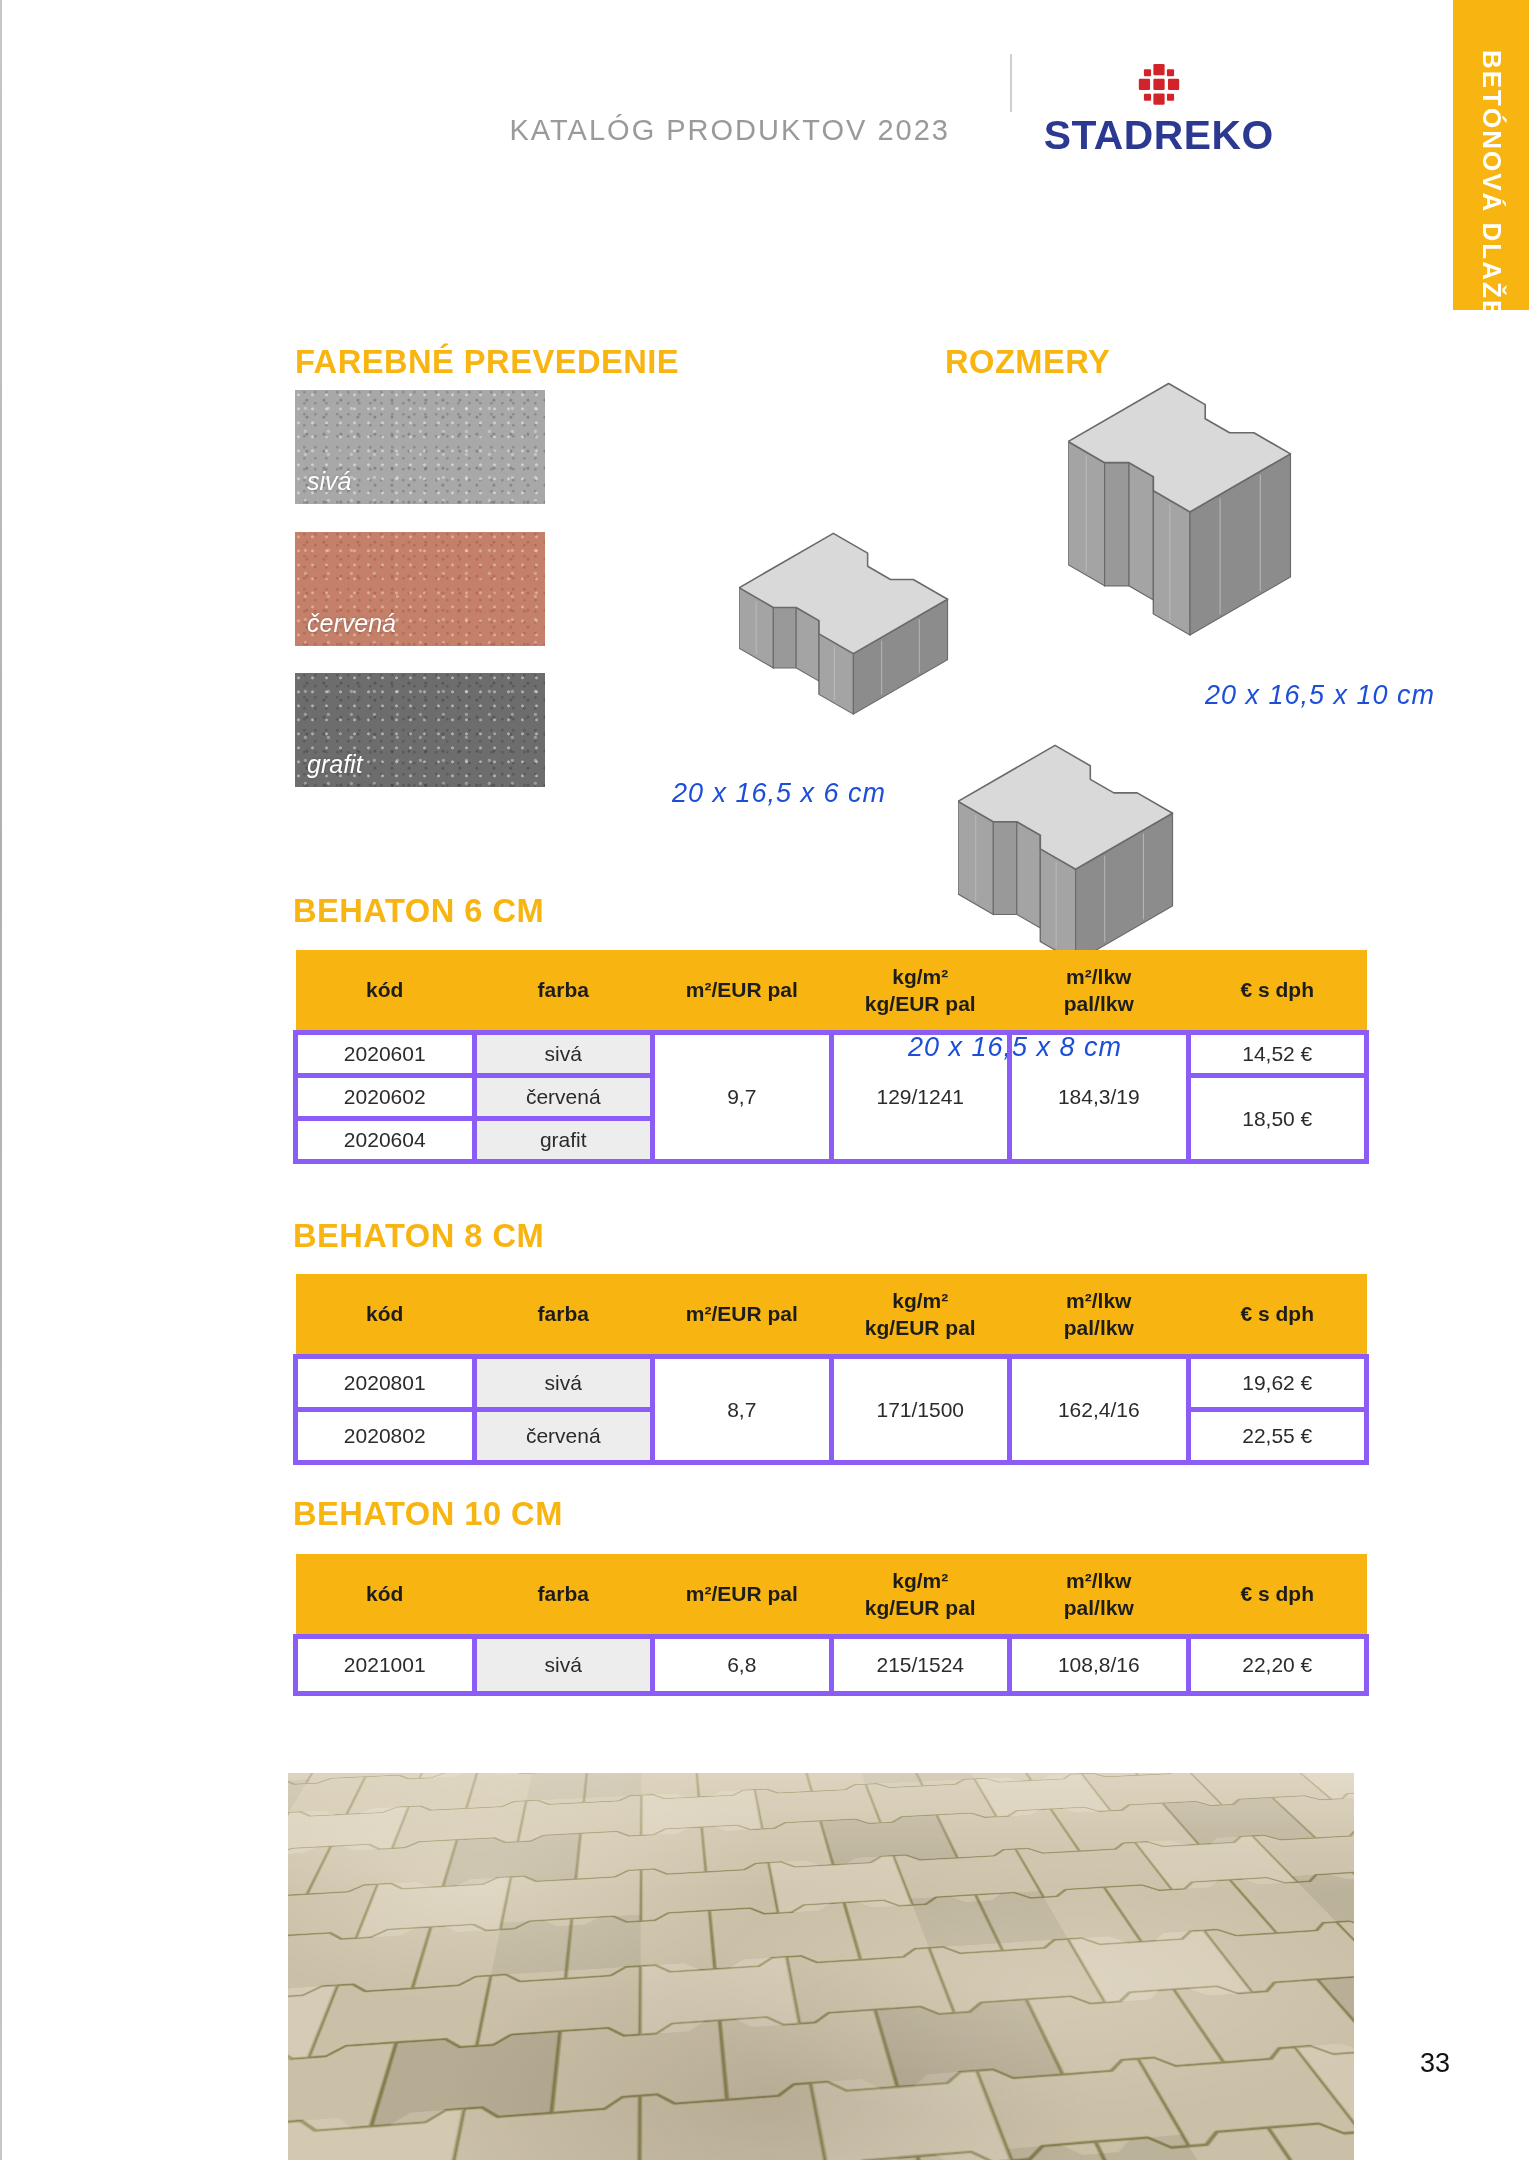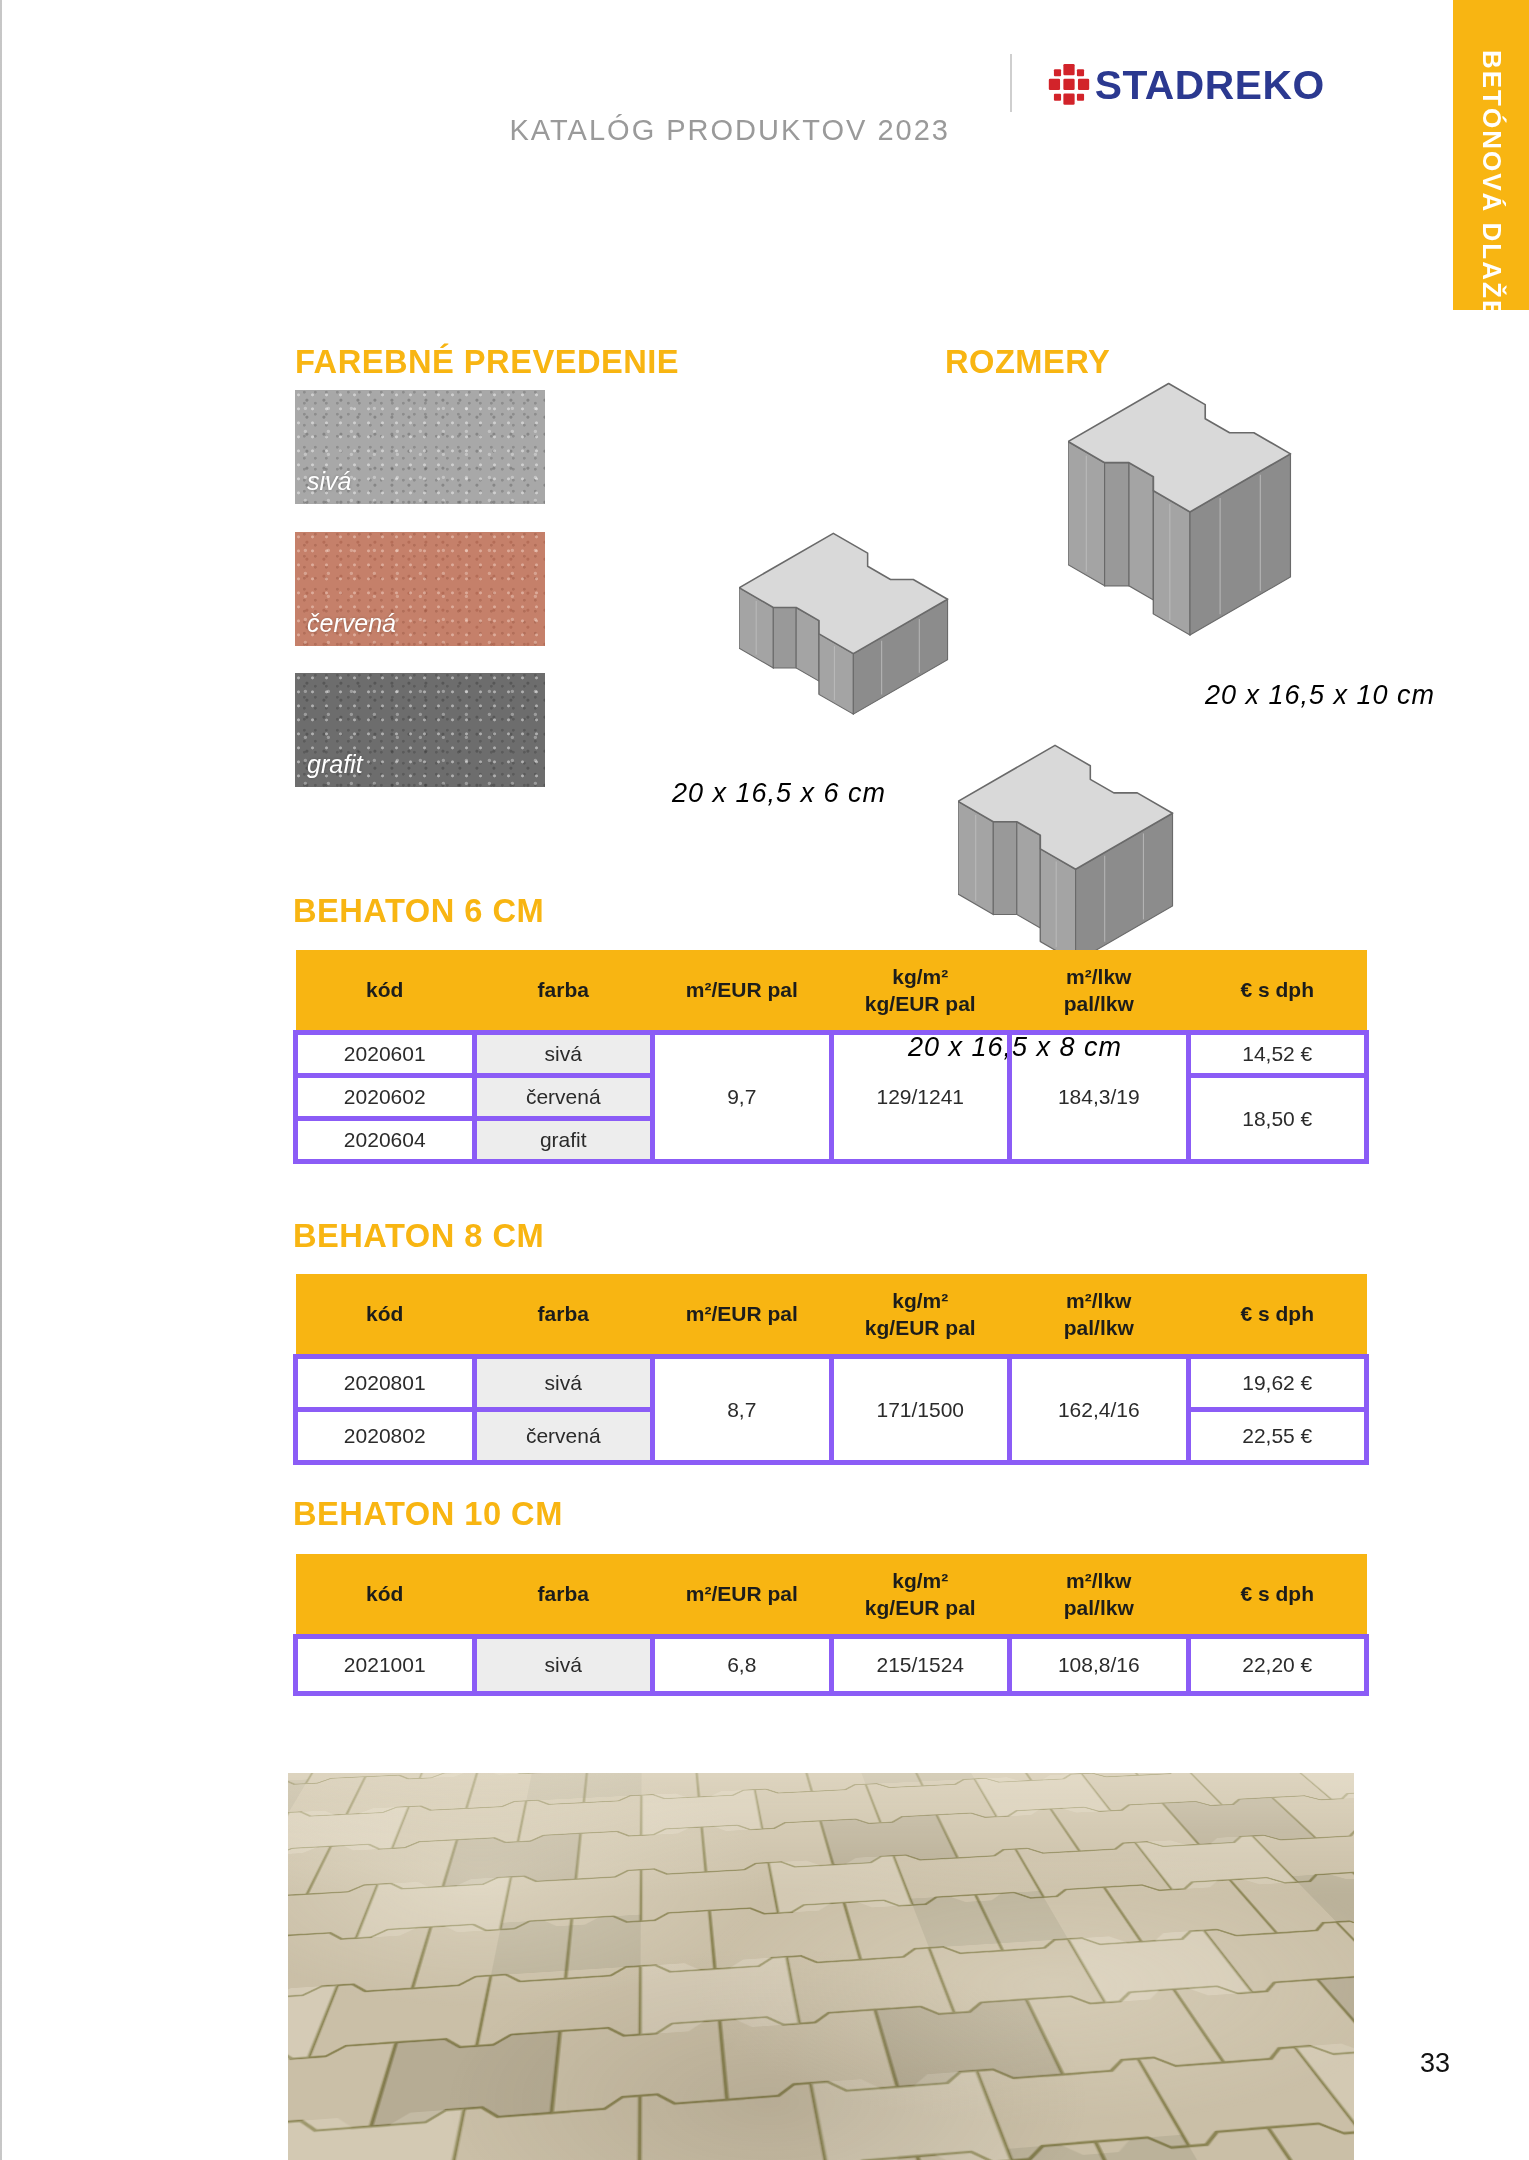--- a/index.html
+++ b/index.html
@@ -7,21 +7,21 @@
     position:relative;width:1529px;height:2160px;background:#ffffff;
     font-family:"Liberation Sans","DejaVu Sans",sans-serif;overflow:hidden;margin:0 auto;
   }
   .page-edge{position:absolute;left:0;top:0;width:2px;height:100%;
     background:linear-gradient(#9a9a9a,#6f6f6f 40%,#9a9a9a);opacity:.55;}
 
   
   .catalog-title{position:absolute;top:70px;right:579px;font-size:29px;color:#9a9a9a;
     letter-spacing:2px;white-space:nowrap;margin-top:44px;}
   .header-divider{position:absolute;left:1010px;top:54px;width:2px;height:58px;background:#cfcfcf;}
-  .brand{position:absolute;left:1046px;top:62px;display:flex;align-items:center;gap:5px;}
+  .brand{position:absolute;left:1046px;top:62px;display:flex;align-items:center;gap:5px;flex-direction:column;}
   .brand-icon{width:46px;height:46px;display:block;}
   .brand-name{font-size:40px;font-weight:bold;color:#2B3990;letter-spacing:.5px;
     transform:scaleX(1.02);}
   .side-tab{position:absolute;right:0;top:0;width:76px;height:310px;background:#F8B512;}
   .side-tab-text{display:block;writing-mode:vertical-rl;margin:50px auto 0;
     color:#ffffff;font-weight:bold;font-size:26px;letter-spacing:2px;white-space:nowrap;}
 
   
   .sec-h{position:absolute;font-size:34px;font-weight:bold;color:#F8B512;
     letter-spacing:.5px;white-space:nowrap;transform:scaleX(.96);transform-origin:left;}
@@ -52,21 +52,21 @@
     background-size:14px 14px,17px 17px,23px 23px,11px 11px;}
   .sw-label{position:absolute;left:12px;bottom:8px;color:#ffffff;font-style:italic;
     font-size:25px;text-shadow:0 0 3px rgba(0,0,0,.25);}
 
   
   .block{position:absolute;}
   .block svg{display:block;width:100%;height:auto;}
   .blk-6{left:739px;top:530px;width:210px;}
   .blk-10{left:1068px;top:380px;width:224px;}
   .blk-8{left:958px;top:742px;width:216px;}
-  .dim-label{position:absolute;font-size:27px;font-style:italic;color:#000000;
+  .dim-label{position:absolute;font-size:27px;font-style:italic;color:#1d4ed8;
     letter-spacing:1px;white-space:nowrap;}
   .dl-6{left:672px;top:778px;}
   .dl-10{left:1205px;top:680px;}
   .dl-8{left:908px;top:1032px;}
 
   
   .tbl-wrap{position:absolute;left:293px;width:1076px;}
   .tw-1{top:950px;}
   .tw-2{top:1274px;}
   .tw-3{top:1554px;}

